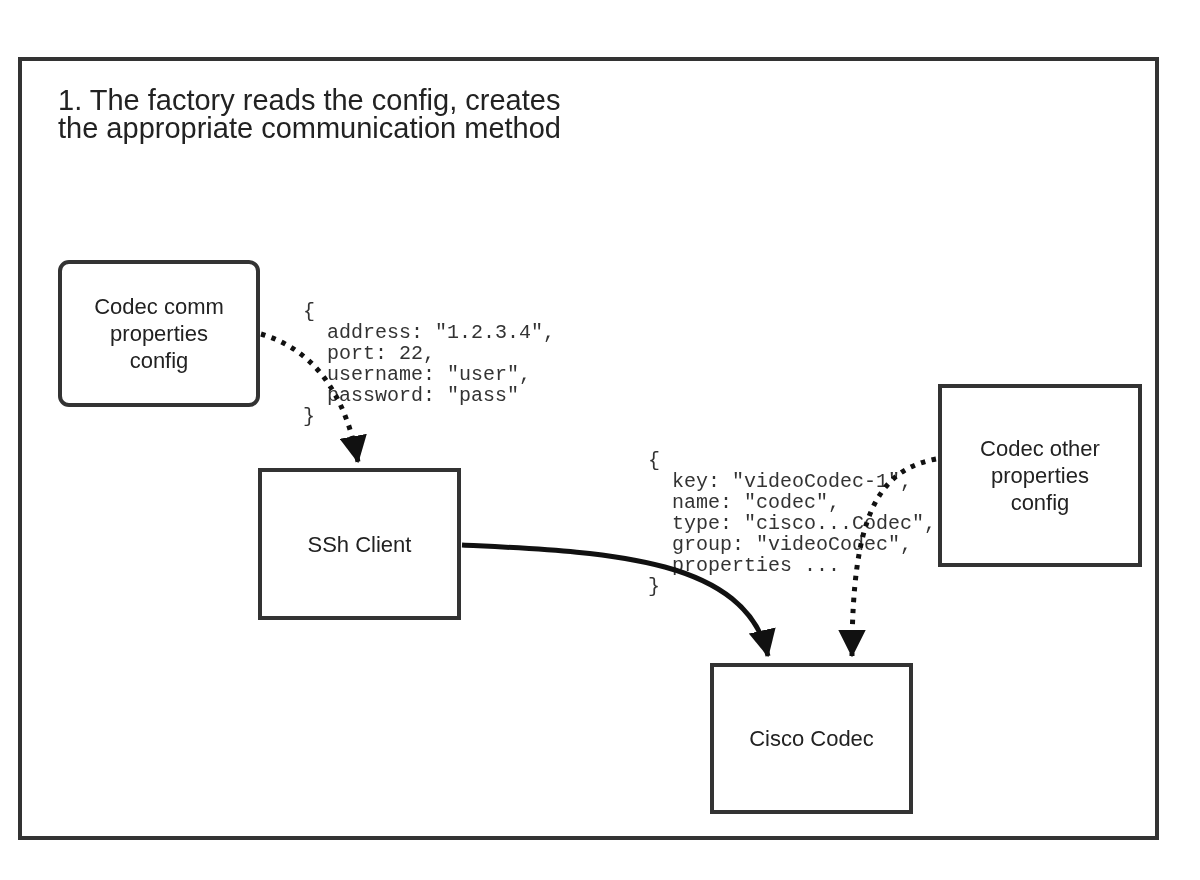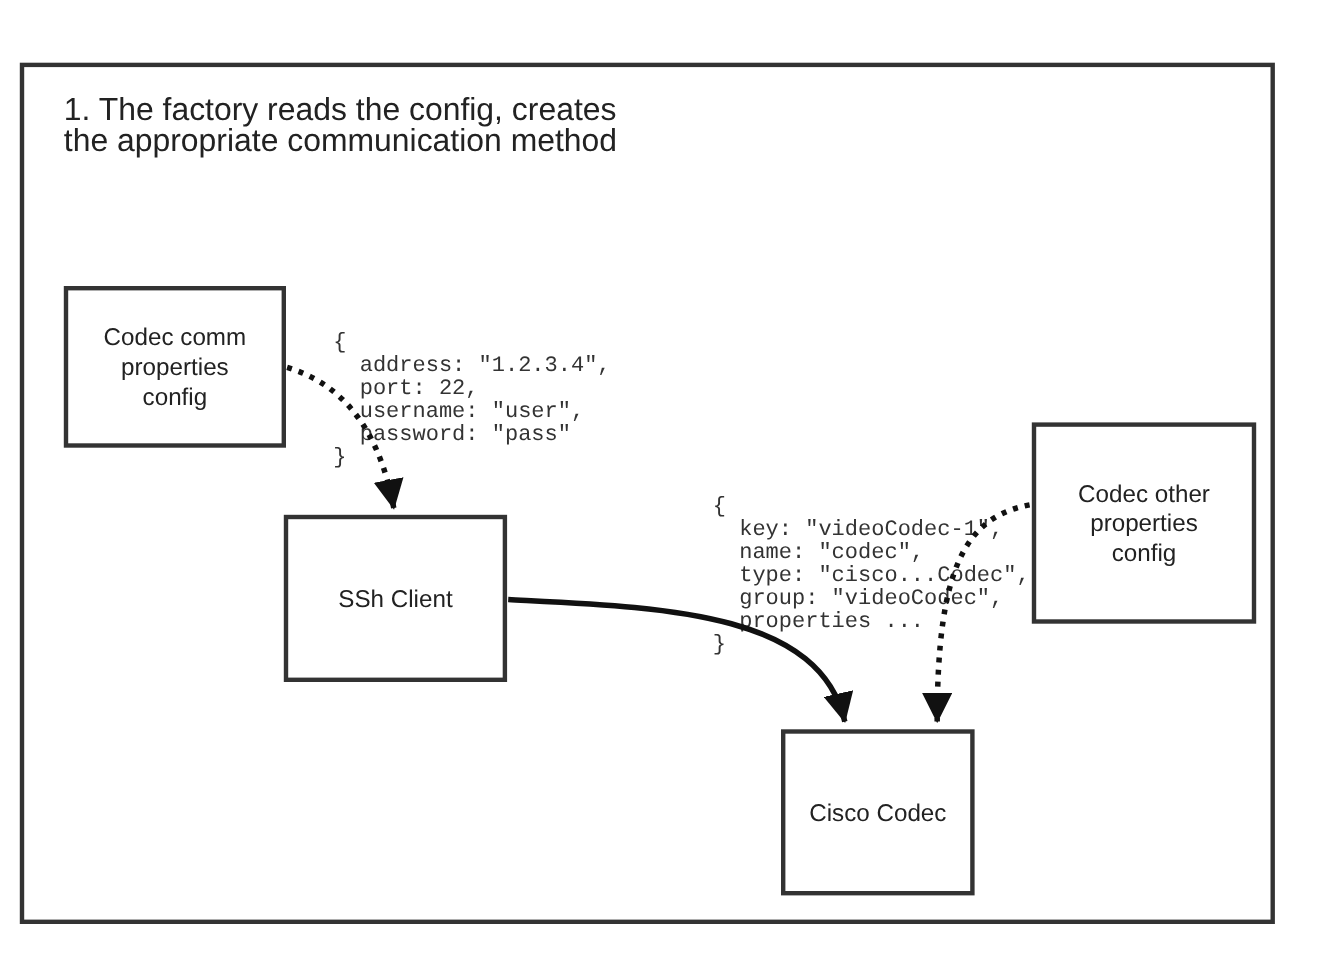--- a/index.html
+++ b/index.html
@@ -23,24 +23,24 @@
     position:absolute;
     border:4px solid #333333;
     box-sizing:border-box;
     background:#ffffff;
     display:flex; align-items:center; justify-content:center;
     text-align:center;
     font-size:22px; line-height:27px;
     white-space:pre-line;
     z-index:3;
   }
-  .node-comm   { left:58px;  top:260px; width:202px; height:147px; }
+  .node-comm   { left:58px;  top:260px; width:202px; height:147px;border-radius:11px; }
   .node-ssh    { left:258px; top:468px; width:203px; height:152px; }
   .node-other  { left:938px; top:384px; width:204px; height:183px; }
-  .node-cisco  { left:710px; top:663px; width:176px; height:151px; }
+  .node-cisco  { left:710px; top:663px; width:203px; height:151px; }
   .note {
     position:absolute;
     font-size:29px; line-height:28px;
     white-space:pre-line;
     z-index:2;
   }
   .note-1 { left:58px;  top:86px; }
   .note-2 { left:645px; top:91px; }
   .note-3 { left:941px; top:688px; line-height:27px; }
   .code {

